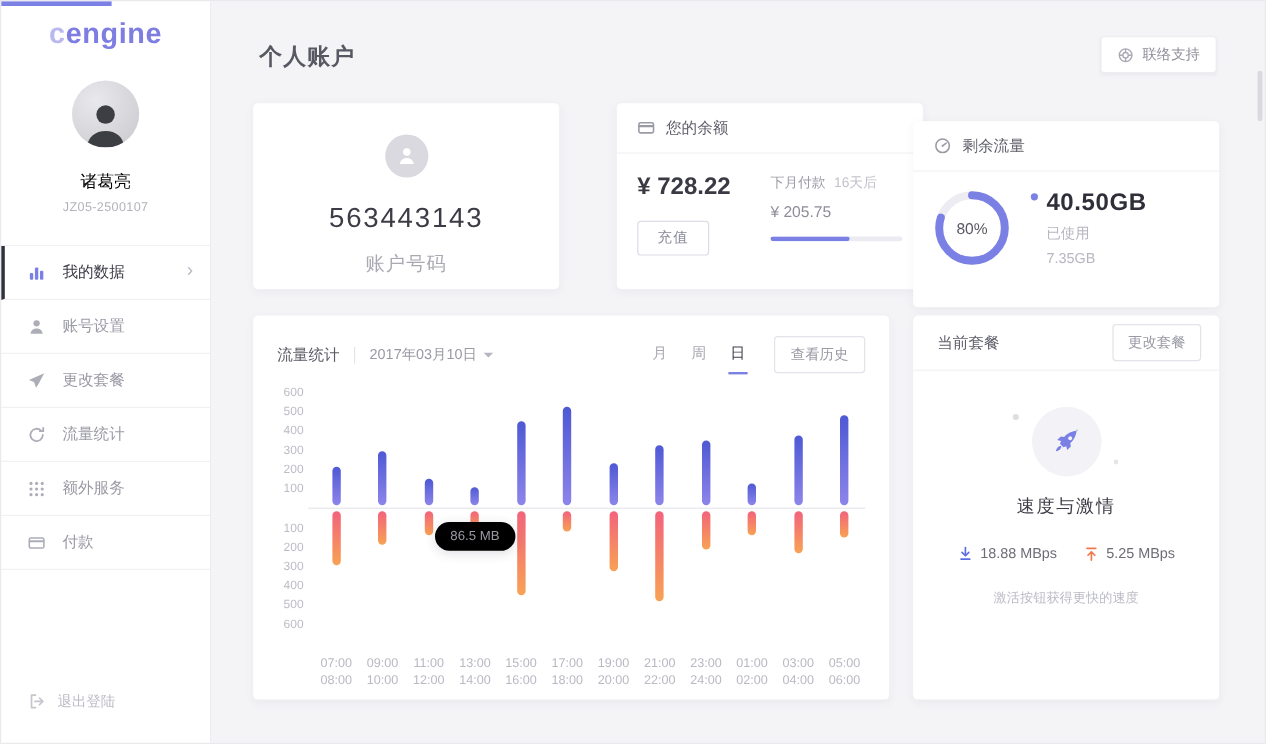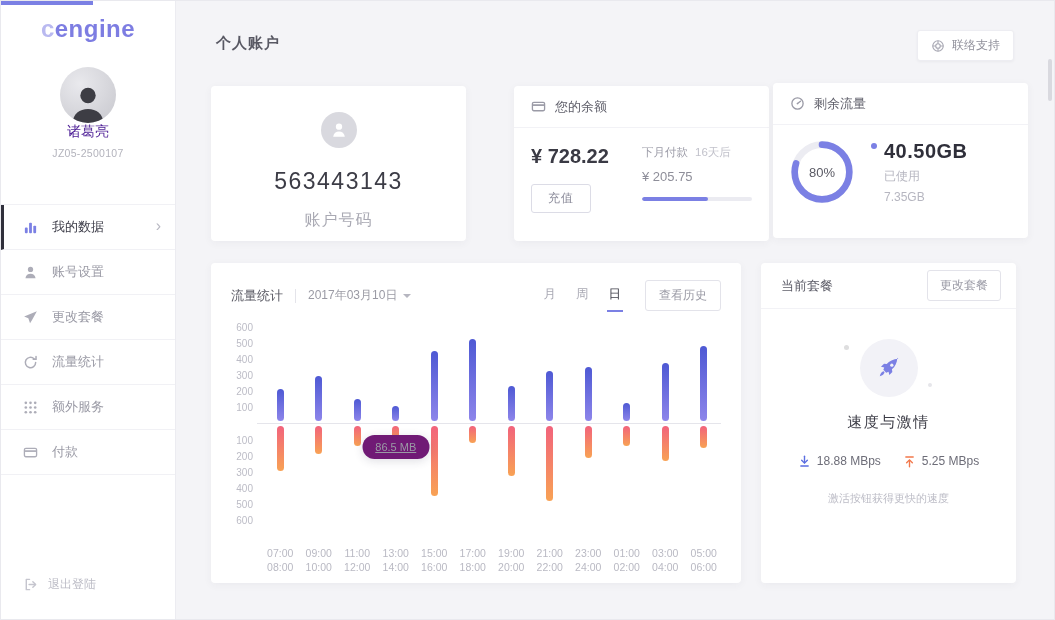--- a/index.html
+++ b/index.html
@@ -7,34 +7,34 @@
   body { font-family:"Liberation Sans","DejaVu Sans",sans-serif; }
   .app { position:relative; width:1055px; height:620px; background:#f4f4f7; overflow:hidden; border:1px solid #e9e9ee; }
 
   
   .sidebar { position:absolute; left:0; top:0; width:175px; height:100%; background:#fff; border-right:1px solid #ececf1; z-index:2; }
   .top-strip { position:absolute; left:0; top:0; width:92px; height:4px; background:var(--accent,#7b80e4); }
   .logo { margin-top:14px; text-align:center; font-size:24px; font-weight:bold; color:#7d7de2; letter-spacing:.5px; }
   .logo::first-letter { color:#b9b9f0; }
   .avatar { width:56px; height:56px; border-radius:50%; margin:24px auto 0; background:radial-gradient(circle at 35% 30%, #e9e9ed, #c7c7cd); overflow:hidden; display:flex; align-items:flex-end; justify-content:center; }
   .avatar svg { display:block; }
-  .user-name { text-align:center; margin-top:0; font-size:14px; color:#4c1d95; }
+  .user-name { text-align:center; margin-top:20px; font-size:14px; color:#000000; }
   .user-id { text-align:center; margin-top:6px; font-size:10.5px; color:#b3b3bc; letter-spacing:.3px; }
   .menu { position:absolute; top:203px; left:0; right:0; border-top:1px solid #f1f1f5; }
   .menu-item { display:flex; align-items:center; height:45px; padding-left:22px; border-bottom:1px solid #f1f1f5; color:#9a9aa5; font-size:13px; cursor:pointer; position:relative; }
   .menu-item .mi-icon { width:16px; height:16px; margin-right:13px; display:flex; align-items:center; color:#adadb8; }
   .menu-item.active { color:#3c3c48; border-left:3px solid #30303c; padding-left:19px; }
   .menu-item.active .mi-icon { color:var(--accent,#7b80e4); }
   .mi-chevron { position:absolute; right:14px; top:50%; transform:translateY(-54%); color:#b9b9c3; font-size:16px; }
   .logout { position:absolute; left:22px; bottom:26px; display:flex; align-items:center; gap:10px; color:#bcbcc6; font-size:12px; cursor:pointer; }
   .logout .mi-icon { width:15px; height:15px; display:flex; align-items:center; color:#c5c5ce; }
 
   
   .main { position:absolute; left:175px; top:0; right:0; bottom:0; }
-  .page-title { position:absolute; left:40px; top:33px; font-size:15px; color:#585863; letter-spacing:1px; }
+  .page-title { position:absolute; left:40px; top:33px; font-size:19px; color:#585863; letter-spacing:1px; }
   .support-btn { position:absolute; right:40px; top:29px; display:flex; align-items:center; gap:7px; background:#fff; border:1px solid #ededf2; border-radius:3px; padding:6px 13px; font-size:12px; color:#8f8f9a; box-shadow:0 1px 3px rgba(40,40,60,.05); cursor:pointer; }
   .support-btn .ic { display:flex; color:#a9a9b4; }
 
   .card { position:absolute; background:#fff; border-radius:4px; box-shadow:0 2px 8px rgba(50,50,80,.05); }
   .card-head { display:flex; align-items:center; gap:9px; height:42px; padding:0 17px; border-bottom:1px solid #f2f2f6; font-size:13px; color:#5f5f6a; }
   .card-head .ic { display:flex; color:#9a9aa6; }
 
   
   .account-card { left:35px; top:85px; width:255px; height:155px; text-align:center; }
   .acct-icon { width:36px; height:36px; border-radius:50%; background:#d9d9df; color:#fff; margin:26px auto 0; display:flex; align-items:center; justify-content:center; }
@@ -47,21 +47,21 @@
   .balance-amount { font-size:20px; font-weight:bold; color:#3a3a44; }
   .recharge-btn { margin-top:16px; background:#fff; border:1px solid #dcdce6; border-radius:3px; color:#8a8a99; font-size:12px; padding:5px 16px; cursor:pointer; letter-spacing:1px; }
   .balance-right { width:110px; }
   .next-row { font-size:11.5px; color:#9c9ca8; white-space:nowrap; }
   .next-row .due { color:#c2c2cb; margin-left:7px; }
   .next-amount { margin-top:9px; font-size:13px; color:#8e8e99; }
   .progress { margin-top:13px; height:4px; background:#ebebf1; border-radius:2px; overflow:hidden; }
   .progress-fill { height:100%; background:var(--accent,#7b80e4); border-radius:2px; }
 
   
-  .data-card { left:585px; top:82px; width:255px; height:155px;margin-left:12px; }
+  .data-card { left:585px; top:100px; width:255px; height:155px; }
   .data-body { display:flex; align-items:center; padding:14px 15px 0 16px; }
   .donut-wrap { position:relative; width:66px; height:66px; flex:none; }
   .donut-label { position:absolute; inset:0; display:flex; align-items:center; justify-content:center; font-size:13px; color:#5a5a64; }
   .data-right { margin-left:16px; }
   .remaining-row { display:flex; align-items:flex-start; gap:7px; }
   .bullet-dot { width:6px; height:6px; border-radius:50%; background:var(--accent,#7b80e4); margin-top:3px; flex:none; }
   .remaining { font-size:20px; font-weight:bold; color:#2f2f3a; letter-spacing:.5px; }
   .used-label,.used-value { font-size:12px; color:#b6b6c0; margin-top:5px; padding-left:13px; }
 
   
@@ -80,21 +80,21 @@
   .yaxis { position:absolute; left:0; top:0; width:40px; height:193px; }
   .ytick { position:absolute; right:2px; font-size:10px; color:#bcbcc6; line-height:11px; }
   .chart-cols { position:relative; display:flex; height:193px; }
   .baseline { position:absolute; left:-4px; right:2px; top:96px; height:1px; background:#e5e5eb; }
   .chart-col { flex:1; display:flex; flex-direction:column; align-items:center; }
   .col-up { height:96px; display:flex; align-items:flex-end; }
   .col-down { height:96px; margin-top:1px; display:flex; align-items:flex-start; }
   .bar { width:7px; border-radius:4px; }
   .bar-up { background:linear-gradient(to bottom, var(--bar-up-top,#4e59d4), var(--bar-up-bottom,#8d85ea)); margin-bottom:2px; }
   .bar-down { background:linear-gradient(to bottom, var(--bar-down-top,#f2637c), var(--bar-down-bottom,#f8a254)); margin-top:2px; }
-  .chart-tooltip { position:absolute; top:108px; transform:translateX(-50%); background:#701a75; border-radius:13px; box-shadow:0 2px 10px rgba(50,50,80,.16); padding:6px 13px; font-size:11px; color:#9a9aa5; white-space:nowrap; z-index:3;text-decoration:underline; }
+  .chart-tooltip { position:absolute; top:108px; transform:translateX(-50%); background:#000000; border-radius:13px; box-shadow:0 2px 10px rgba(50,50,80,.16); padding:6px 13px; font-size:11px; color:#9a9aa5; white-space:nowrap; z-index:3; }
   .chart-xlabels { display:flex; padding-left:46px; margin:26px 18px 0 4px; }
   .xlabel { flex:1; text-align:center; font-size:10.5px; color:#b9b9c3; line-height:14px; }
 
   
   .plan-card { left:585px; top:262px; width:255px; height:320px; }
   .plan-head { display:flex; align-items:center; justify-content:space-between; height:46px; padding:0 15px 0 20px; border-bottom:1px solid #f2f2f6; }
   .plan-title { font-size:13px; color:#5f5f6a; }
   .change-btn { background:#fff; border:1px solid #e3e3ea; border-radius:3px; color:#9a9aa5; font-size:12px; padding:6px 12px; cursor:pointer; }
   .rocket-wrap { position:absolute; left:50%; top:76px; transform:translateX(-50%); width:58px; height:58px; border-radius:50%; background:#f2f2f7; display:flex; align-items:center; justify-content:center; color:var(--accent,#7b80e4); }
   .deco-dot { position:absolute; border-radius:50%; background:#dededf; }

